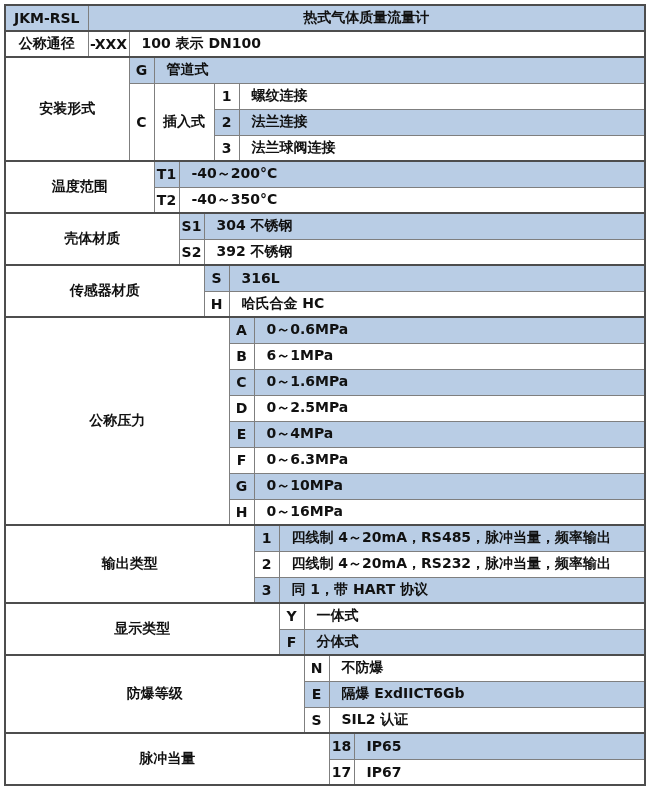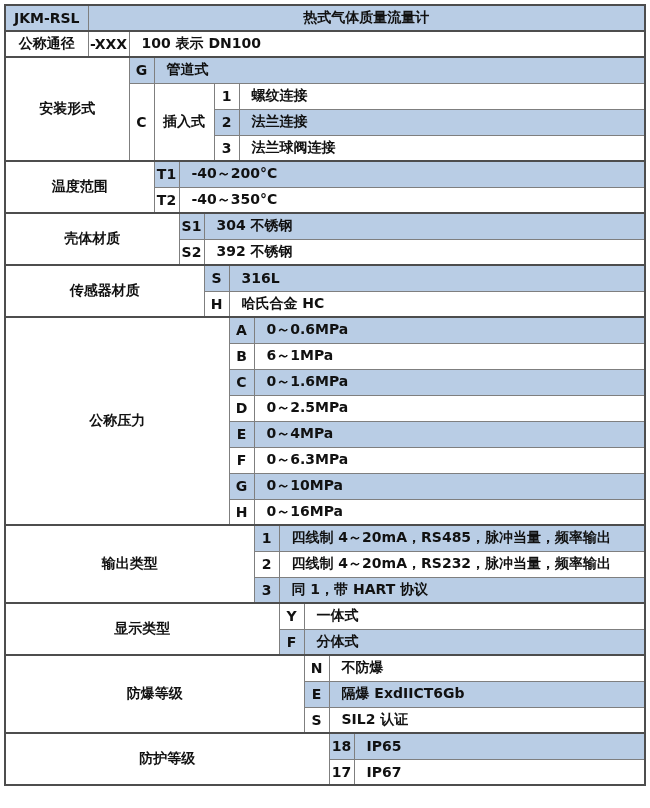--- a/index.html
+++ b/index.html
@@ -182,21 +182,21 @@
   <tr>
     <td class="blue">E</td>
     <td class="blue val" colspan="2">隔爆 ExdIICT6Gb</td>
   </tr>
   <tr>
     <td>S</td>
     <td class="val" colspan="2">SIL2 认证</td>
   </tr>
 
   <tr class="sec">
-    <td colspan="12" rowspan="2">防护等级</td>
+    <td colspan="12" rowspan="2">脉冲当量</td>
     <td class="blue">18</td>
     <td class="blue val">IP65</td>
   </tr>
   <tr>
     <td>17</td>
     <td class="val">IP67</td>
   </tr>
 </tbody>
   </table>
 

